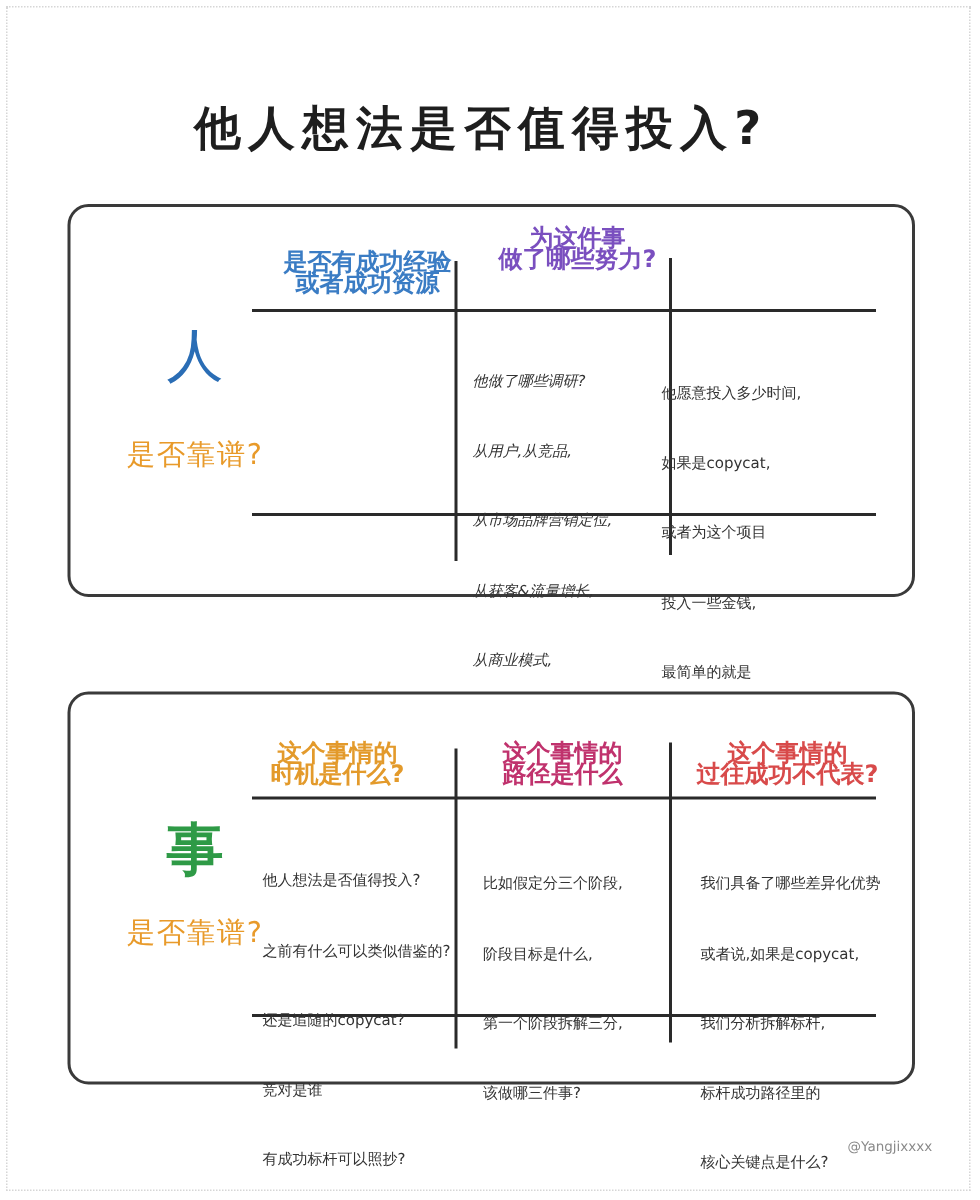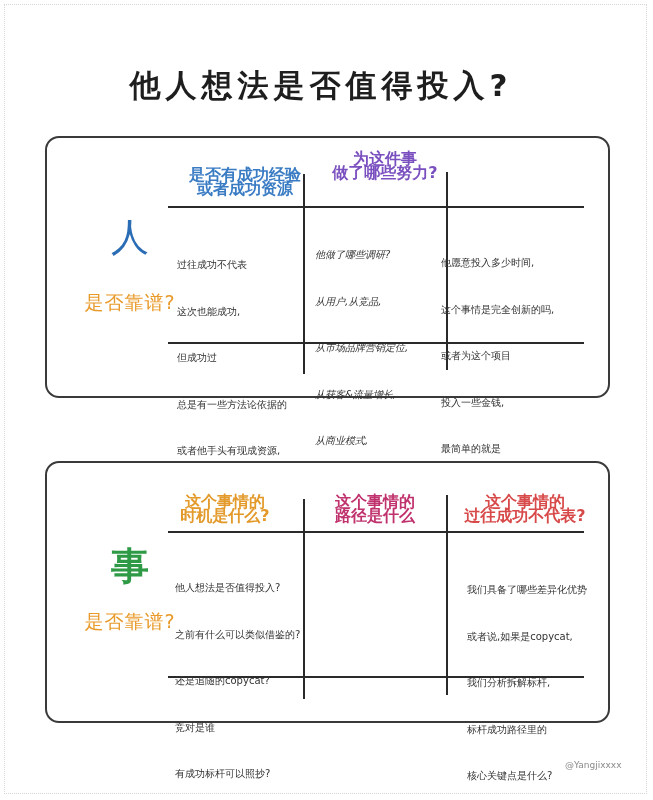--- a/index.html
+++ b/index.html
@@ -40,42 +40,34 @@
   <div class="col-head" style="left:268px;top:14px;color:#7a4fbf;">
     <div>为这件事</div>
     <div>做了哪些努力?</div>
   </div>
 
   <div class="hline" style="top:68px;"></div>
   <div class="vline" style="left:256px;top:36px;height:200px;"></div>
   <div class="vline" style="left:399px;top:34px;height:198px;"></div>
   <div class="hline" style="top:204px;"></div>
 
-  <div class="col-body" style="left:130px;top:88px;">
-    <div>过往成功不代表</div>
-    <div>这次也能成功,</div>
-    <div>但成功过</div>
-    <div>总是有一些方法论依据的</div>
-    <div>或者他手头有现成资源,</div>
-    <div>帮助这件事快速成功。</div>
-  </div>
   <div class="col-body" style="left:268px;top:78px;font-style:italic;">
     <div>他做了哪些调研?</div>
     <div>从用户,从竞品,</div>
     <div>从市场品牌营销定位,</div>
     <div>从获客&amp;流量增长,</div>
     <div>从商业模式,</div>
     <div>从运营策略等多个维度,</div>
     <div>他都做了哪些功课?</div>
     <div>或者说有没有做初步的</div>
     <div>付费验证与模式验证</div>
   </div>
   <div class="col-body" style="left:394px;top:86px;">
     <div>他愿意投入多少时间,</div>
-    <div>这个事情是完全创新的吗,</div>
+    <div>如果是copycat,</div>
     <div>或者为这个项目</div>
     <div>投入一些金钱,</div>
     <div>最简单的就是</div>
     <div>初期投放测试</div>
   </div>
 </div>
 
 <div class="card two">
   <div class="big-char" style="top:78px;color:#2e9a46;font-weight:bold;">事</div>
   <div class="sub-q" style="top:146px;">是否靠谱?</div>
@@ -102,20 +94,26 @@
     <div>他人想法是否值得投入?</div>
     <div>之前有什么可以类似借鉴的?</div>
     <div>还是追随的copycat?</div>
     <div>竞对是谁</div>
     <div>有成功标杆可以照抄?</div>
     
     
     
     
   </div>
+  <div class="col-body" style="left:275px;top:88px;">
+    <div>比如假定分三个阶段,</div>
+    <div>阶段目标是什么,</div>
+    <div>第一个阶段拆解三分,</div>
+    <div>该做哪三件事?</div>
+  </div>
   <div class="col-body" style="left:420px;top:88px;">
     <div>我们具备了哪些差异化优势</div>
     <div>或者说,如果是copycat,</div>
     <div>我们分析拆解标杆,</div>
     <div>标杆成功路径里的</div>
     <div>核心关键点是什么?</div>
     
     
   </div>
 </div>

